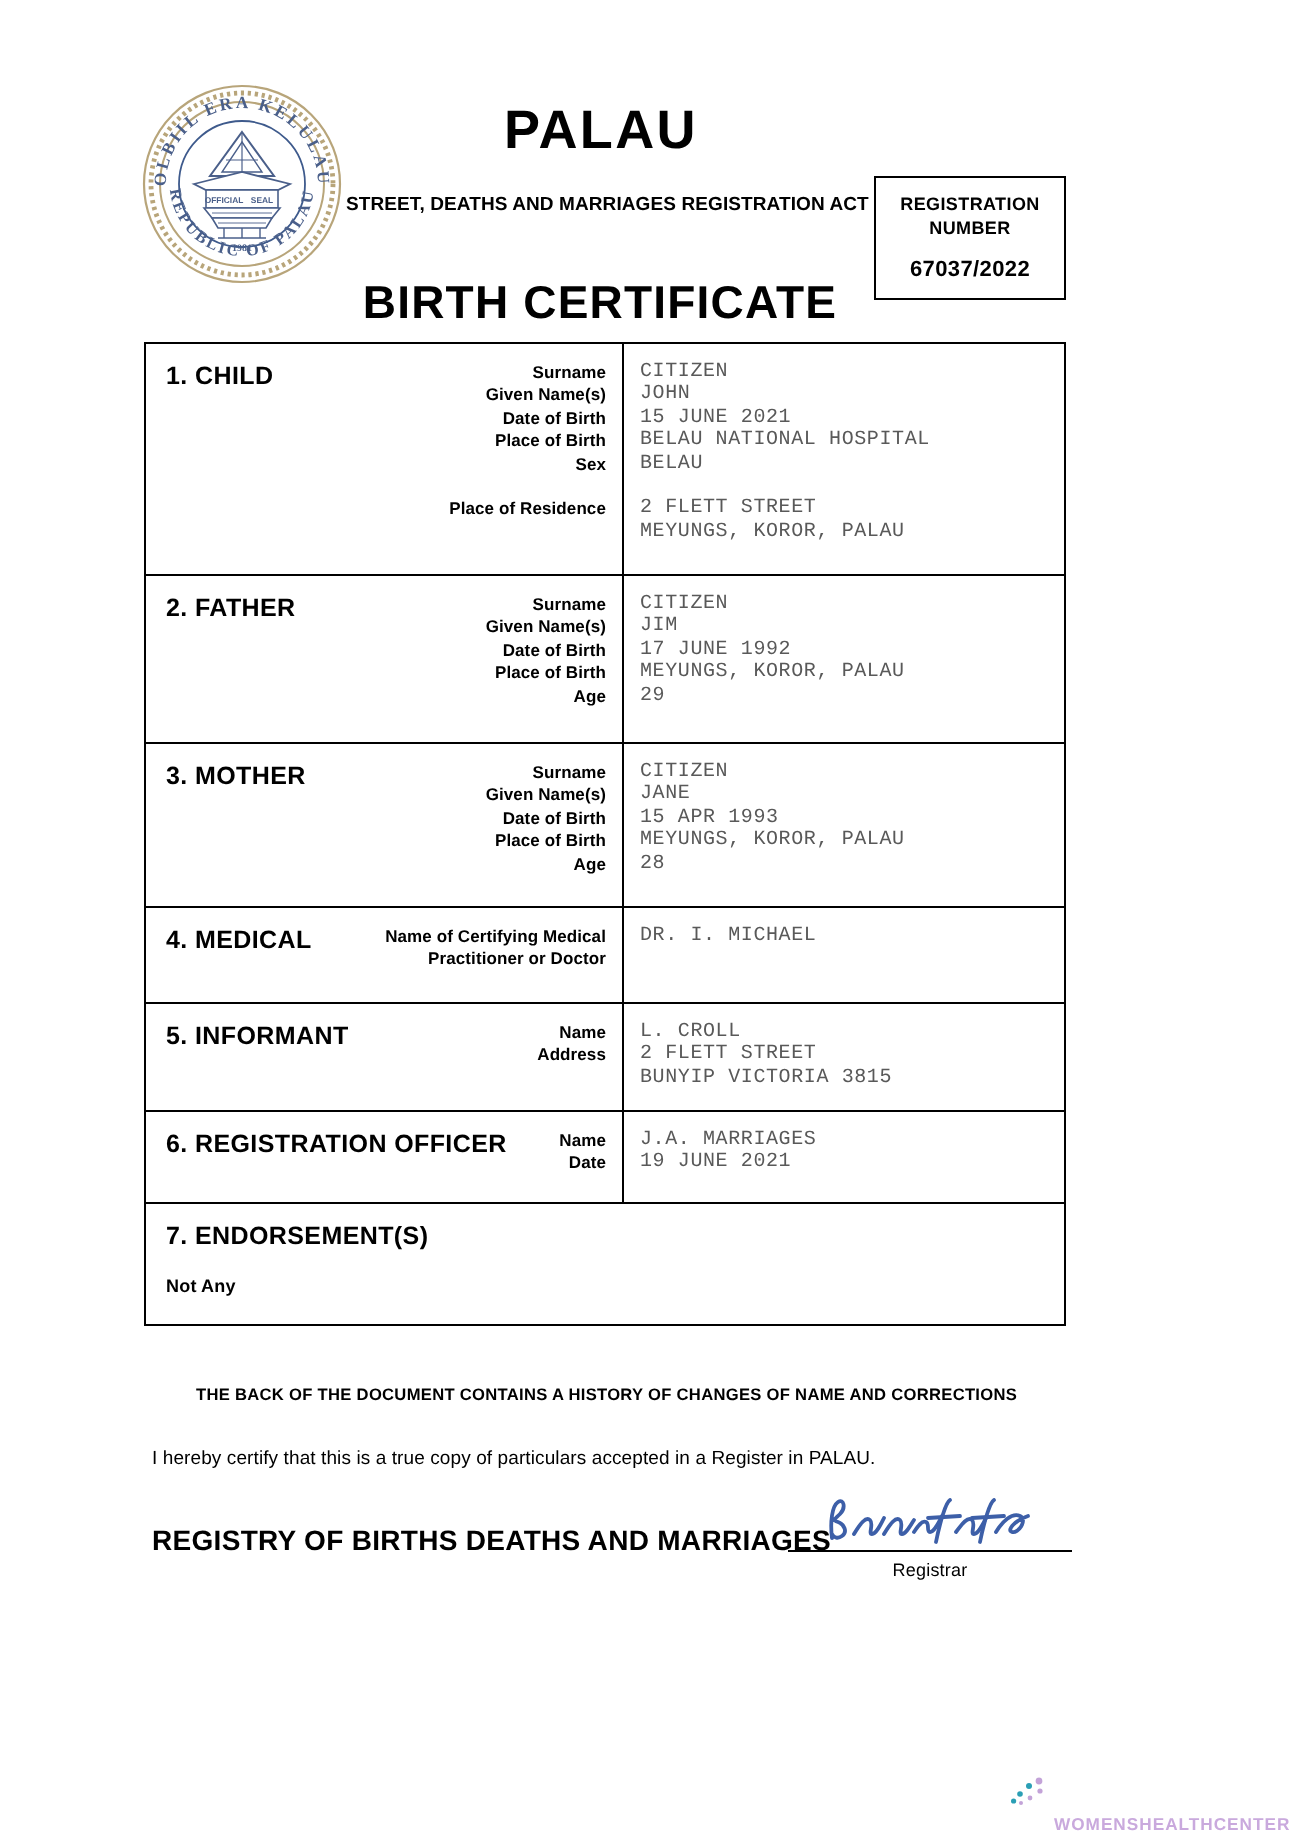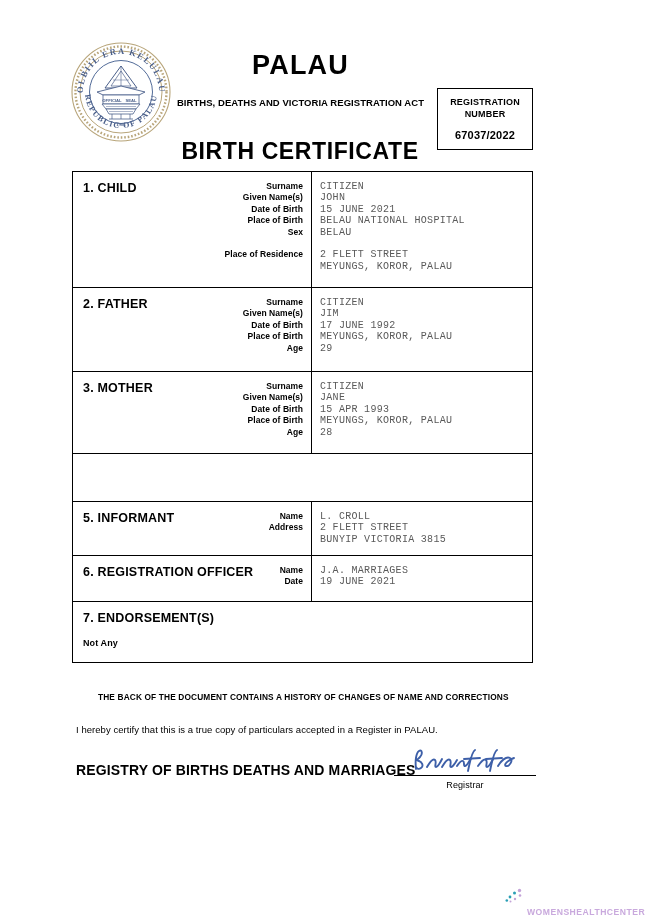--- a/index.html
+++ b/index.html
@@ -298,21 +298,21 @@
         <line x1="43" y1="74" x2="43" y2="79" stroke="#4a5f8a" stroke-width="0.7"></line>
         <line x1="52" y1="74" x2="52" y2="79" stroke="#4a5f8a" stroke-width="0.7"></line>
         <line x1="61" y1="74" x2="61" y2="79" stroke="#4a5f8a" stroke-width="0.7"></line>
         <line x1="40" y1="79" x2="64" y2="79" stroke="#4a5f8a" stroke-width="0.8"></line>
         <text x="52" y="85.5" font-family="Liberation Serif, serif" font-size="5" font-weight="bold" fill="#4a5f8a" text-anchor="middle">1981</text>
       </svg>
     </div>
 
     <div class="title-block">
       <div class="country-title">PALAU</div>
-      <div class="act-line">BIRTHS, DEATHS AND VICTORIA REGISTRATION ACT</div>
+      <div class="act-line">STREET, DEATHS AND MARRIAGES REGISTRATION ACT</div>
     </div>
 
     <div class="reg-box">
       <div class="reg-label">REGISTRATION</div>
       <div class="reg-label">NUMBER</div>
       <div class="reg-number">67037/2022</div>
     </div>
 
     <div class="doc-title">BIRTH CERTIFICATE</div>
   </div>
@@ -376,20 +376,30 @@
       <div class="sec-right">
         <div class="field-value">CITIZEN</div>
         <div class="field-value">JANE</div>
         <div class="field-value">15 APR 1993</div>
         <div class="field-value">MEYUNGS, KOROR, PALAU</div>
         <div class="field-value">28</div>
       </div>
     </div>
 
     <div class="sec-row" style="min-height:48px;">
+      <div class="sec-left">
+        <span class="sec-heading">4. MEDICAL</span>
+        <div class="labels-col">
+          <div class="field-label">Name of Certifying Medical</div>
+          <div class="field-label">Practitioner or Doctor</div>
+        </div>
+      </div>
+      <div class="sec-right">
+        <div class="field-value">DR. I. MICHAEL</div>
+      </div>
     </div>
 
     <div class="sec-row" style="min-height:54px;">
       <div class="sec-left">
         <span class="sec-heading">5. INFORMANT</span>
         <div class="labels-col">
           <div class="field-label">Name</div>
           <div class="field-label">Address</div>
         </div>
       </div>

